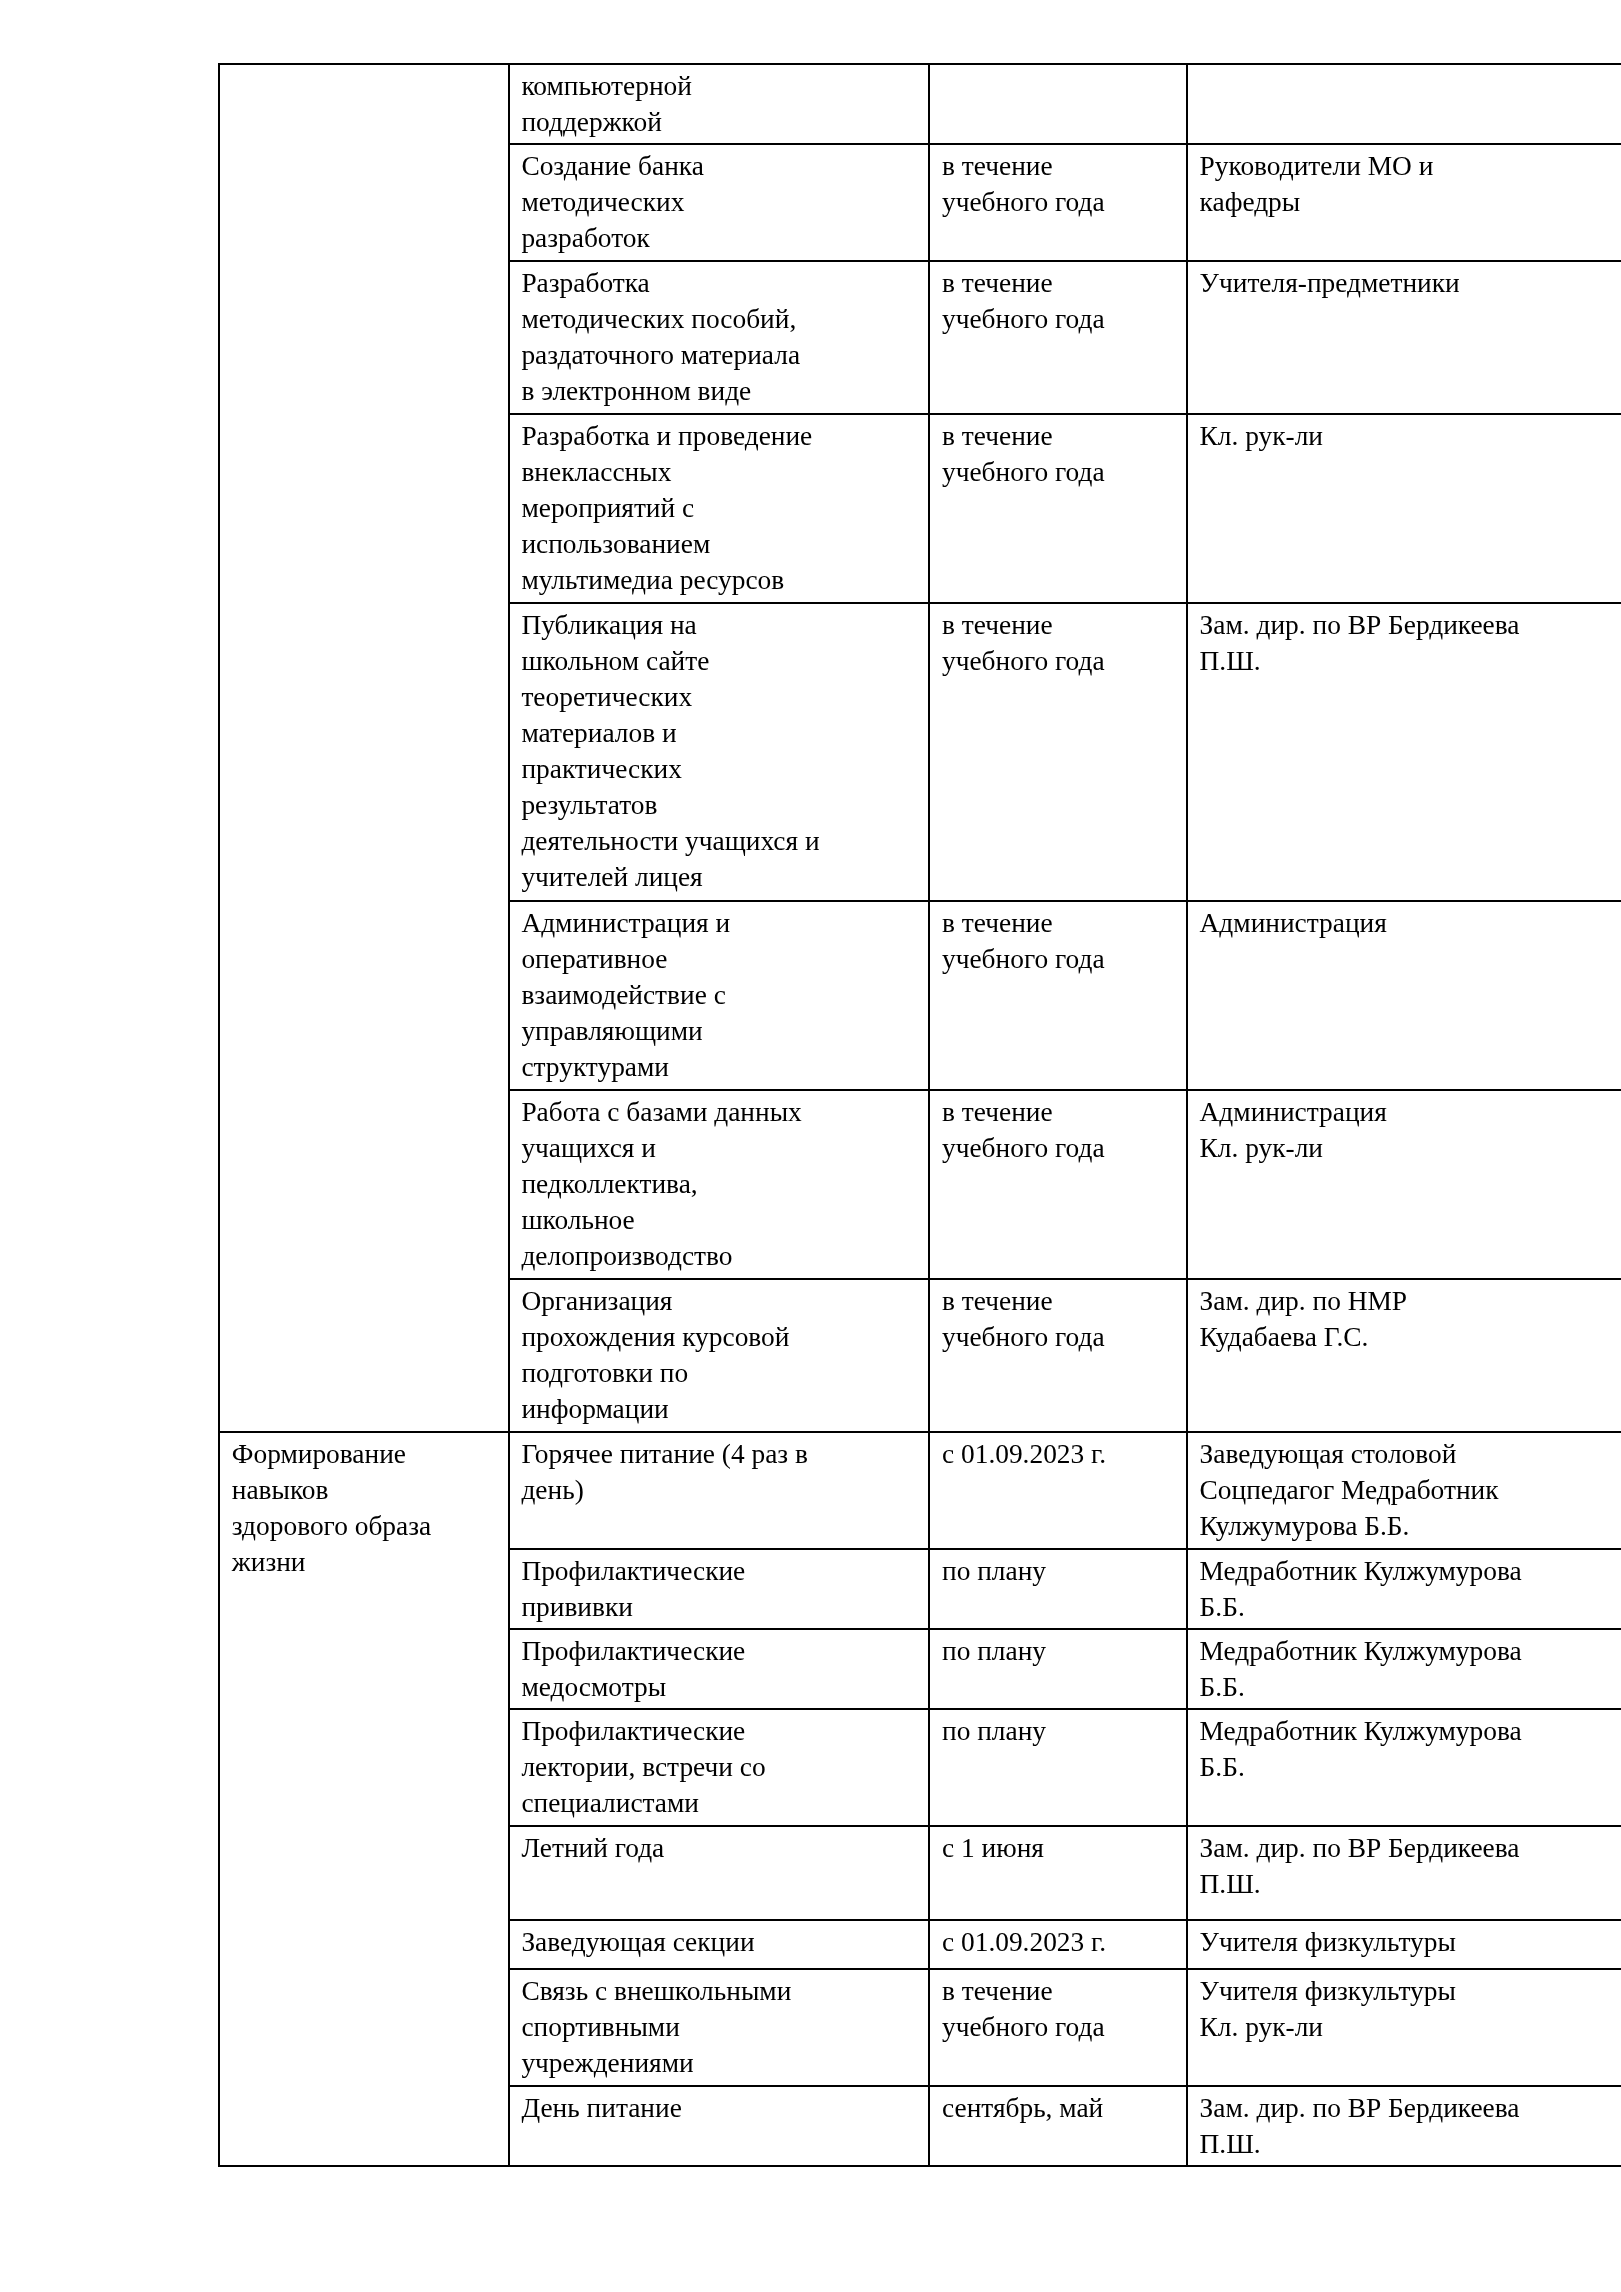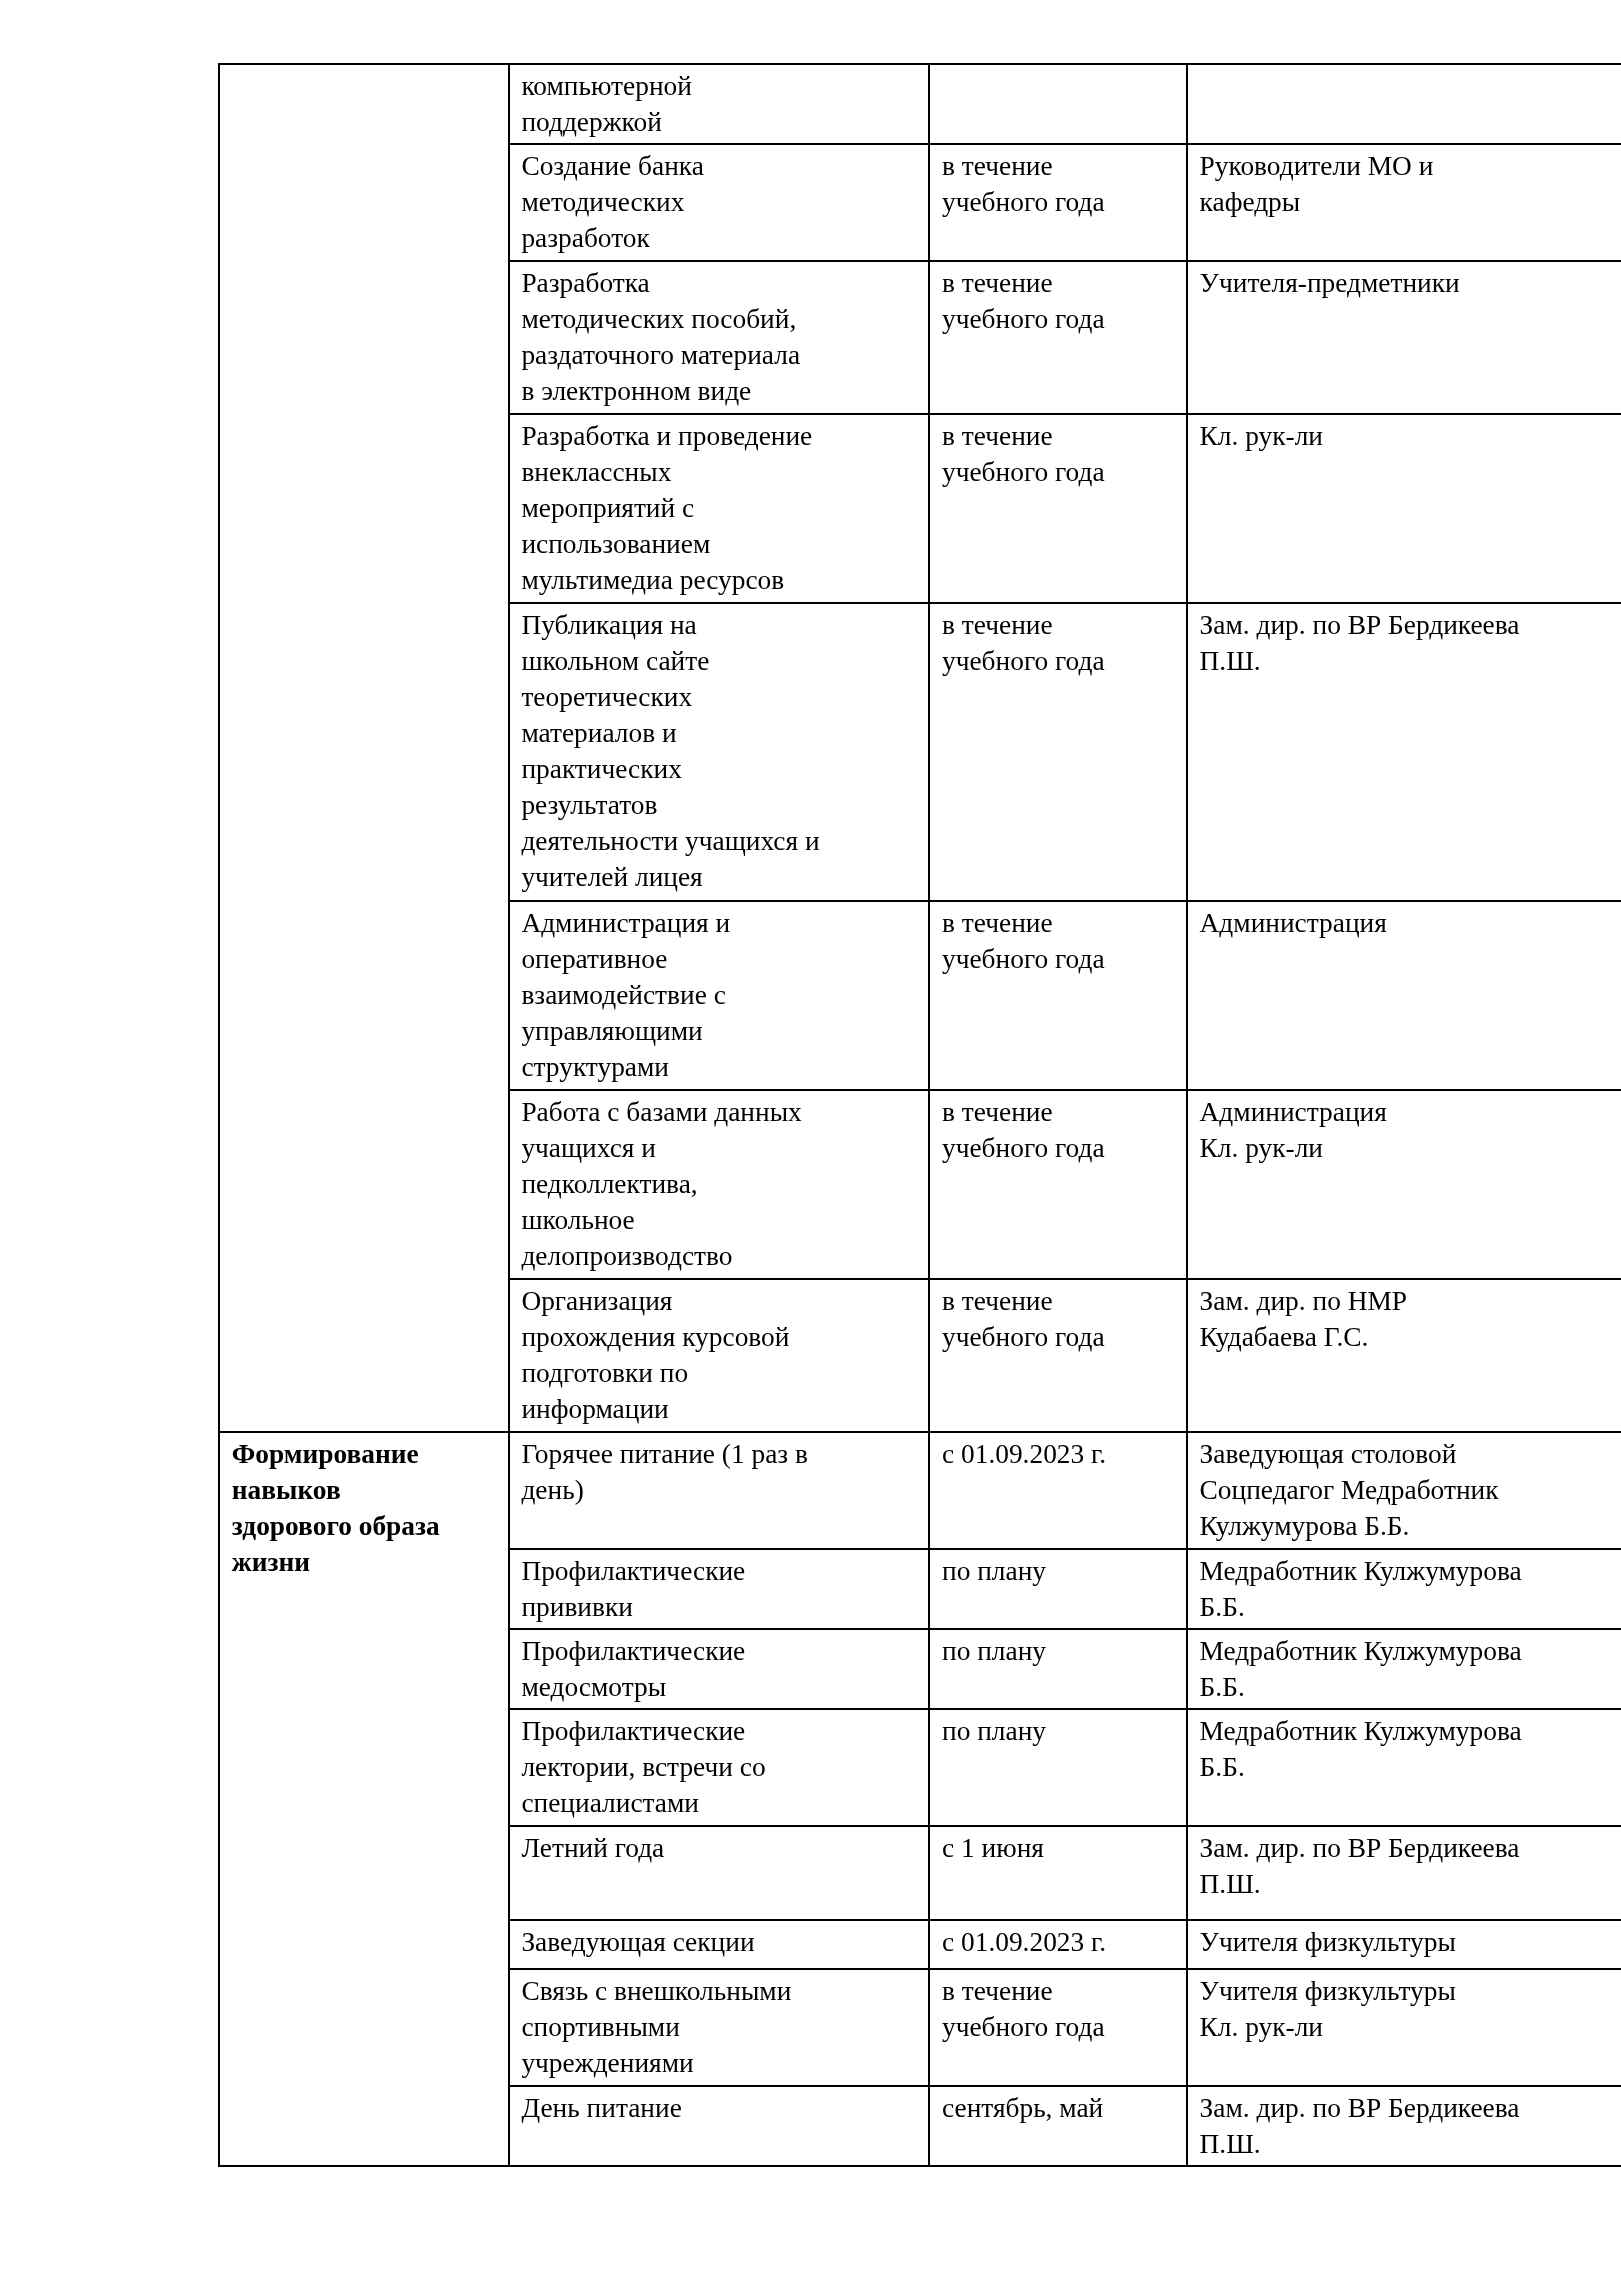--- a/index.html
+++ b/index.html
@@ -25,21 +25,21 @@
     line-height: 36px;
   }
   table.plan td {
     border: 2px solid #000000;
     vertical-align: top;
     padding: 2.9px 7.8px 2.9px 11.8px;
     white-space: pre-line;
     overflow: hidden;
     margin-top: 32px;
   }
-  td.c1 { width: 268px; font-weight: bold; }
+  td.c1 { width: 268px; font-weight: normal; }
   td.c2 { width: 399px; }
   td.c3 { width: 236px; }
   td.c4 { width: 420px; }
 
   tr.rh0  { height: 80px;  }
   tr.rh1  { height: 117px; }
   tr.rh2  { height: 153px; }
   tr.rh3  { height: 189px; }
   tr.rh4  { height: 298px; }
   tr.rh5  { height: 189px; }
@@ -137,21 +137,21 @@
       <td class="c3">в течение
 учебного года</td>
       <td class="c4">Зам. дир. по НМР
 Кудабаева Г.С.</td>
     </tr>
     <tr class="rh8">
       <td class="c1" rowspan="8">Формирование
 навыков
 здорового образа
 жизни</td>
-      <td class="c2">Горячее питание (1 раз в
+      <td class="c2">Горячее питание (4 раз в
 день)</td>
       <td class="c3">с 01.09.2023 г.</td>
       <td class="c4">Заведующая столовой
 Соцпедагог Медработник
 Кулжумурова Б.Б.</td>
     </tr>
     <tr class="rh9">
       <td class="c2">Профилактические
 прививки</td>
       <td class="c3">по плану</td>

